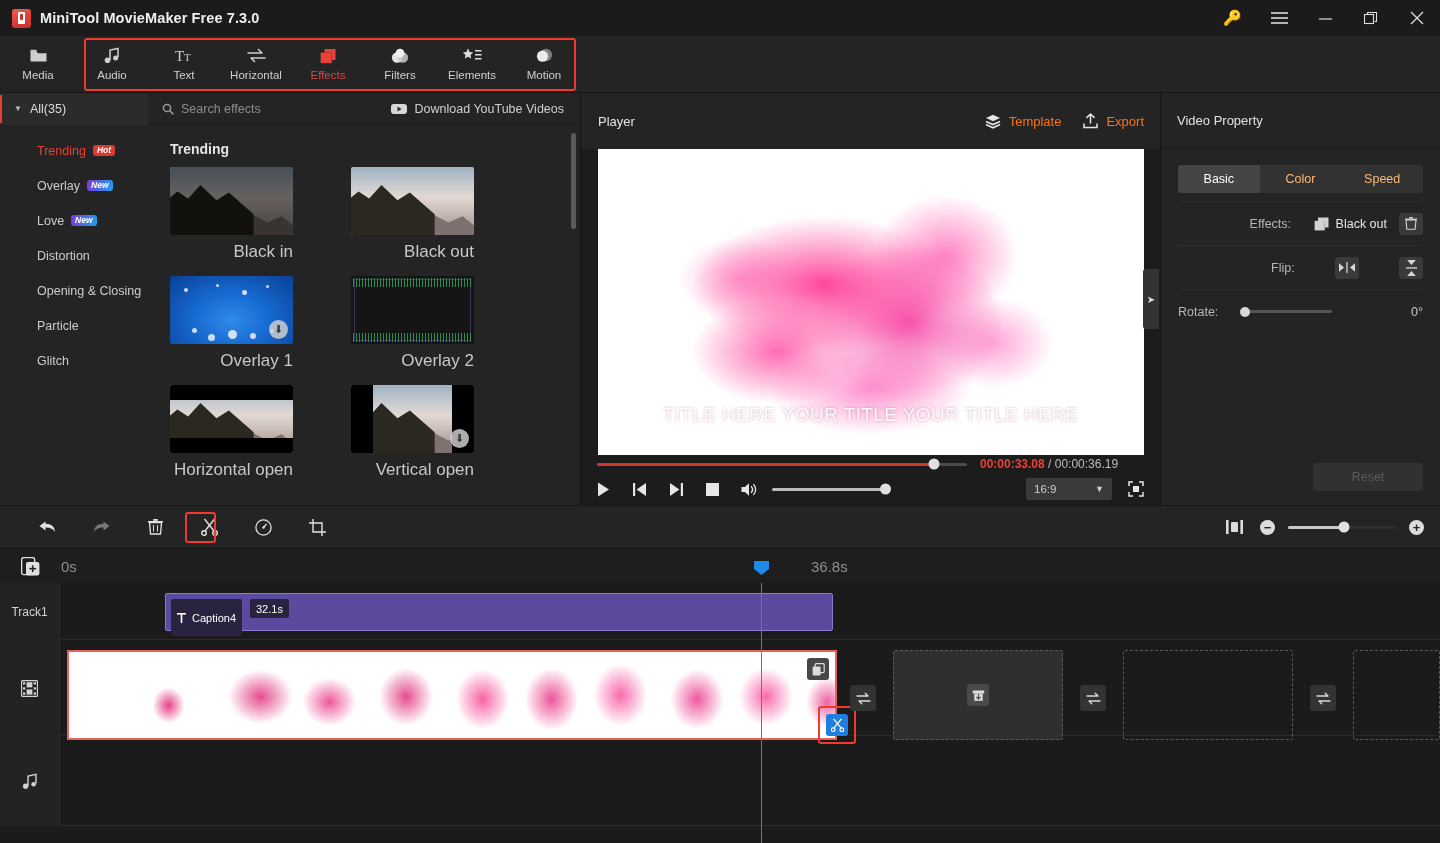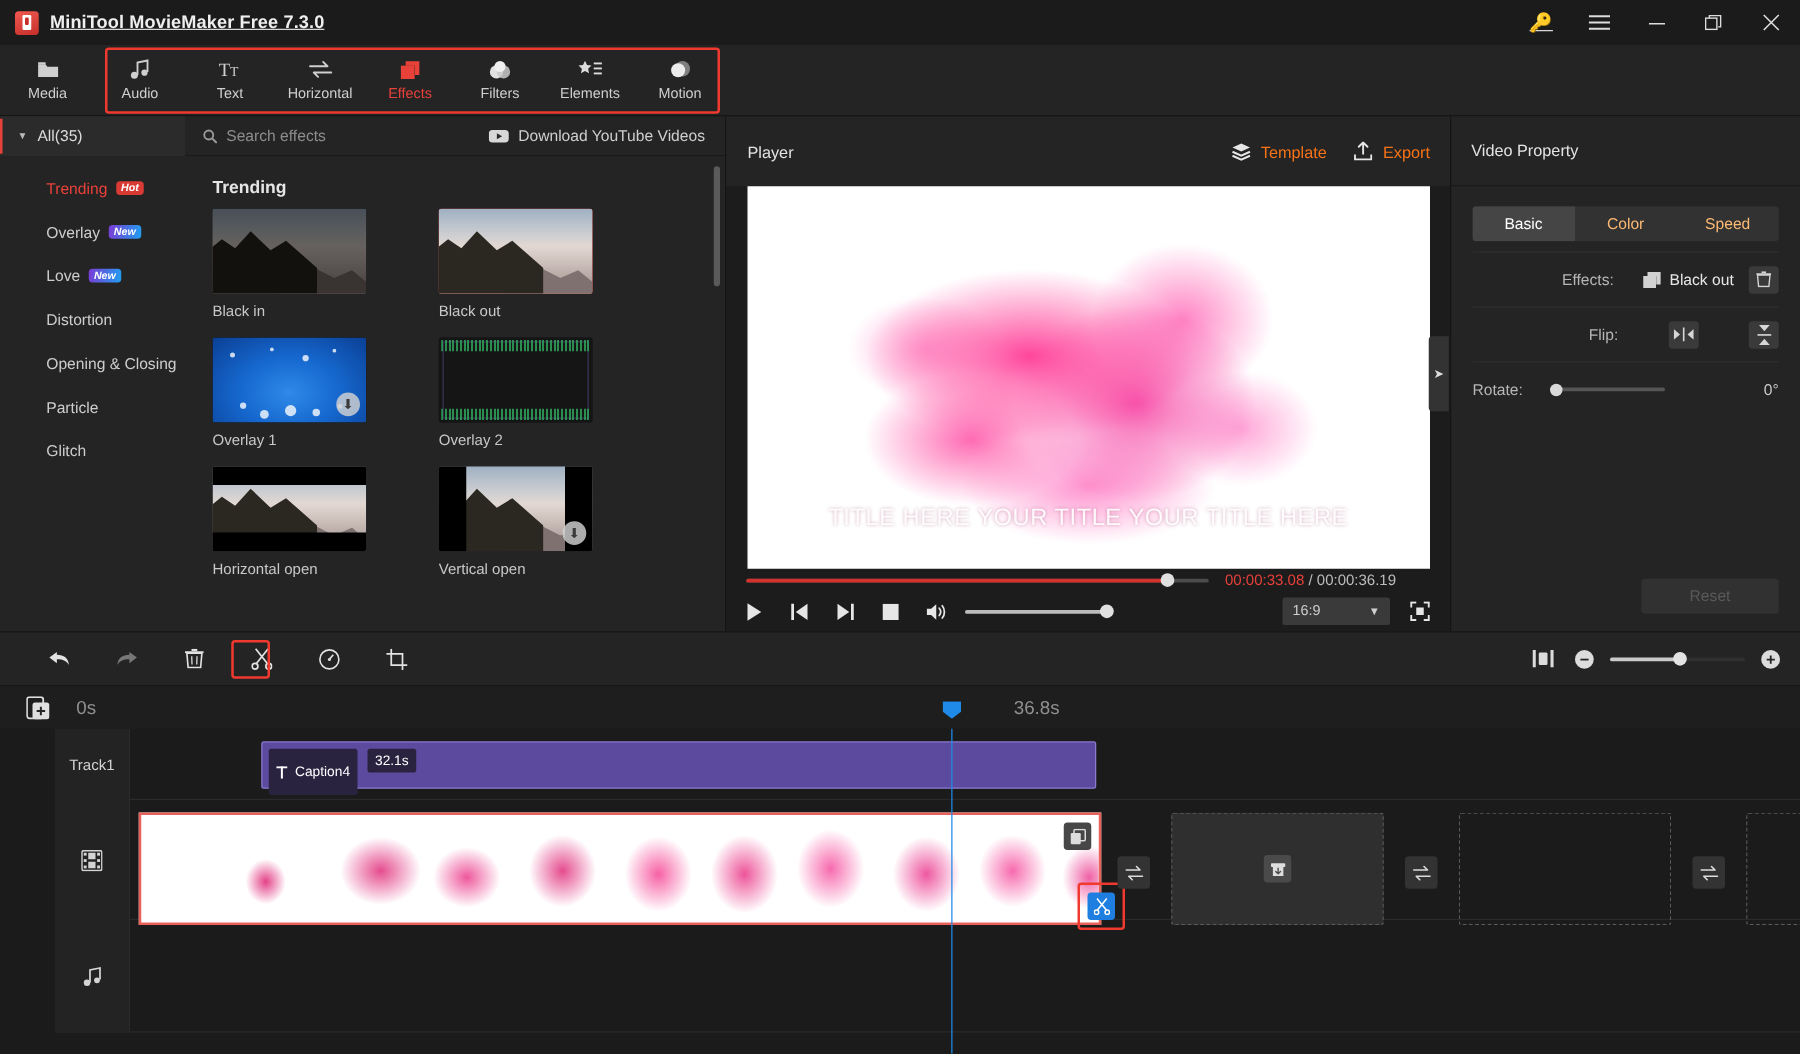--- a/index.html
+++ b/index.html
@@ -8,21 +8,21 @@
     background:#1c1c1c; color:#d8d8d8;
     font-family:"Liberation Sans", sans-serif;
     font-size:13px;
     -webkit-font-smoothing:antialiased;
   }
   .app{ position:relative; width:1440px; height:843px; display:flex; flex-direction:column; }
 
   
   .titlebar{
     height:36px; background:#1b1b1b; display:flex; align-items:center;
-    padding:0 0 0 12px; flex:0 0 36px;text-decoration:underline;
+    padding:0 0 0 12px; flex:0 0 36px;
   }
   .logo{
     width:19px;height:19px;border-radius:3px;
     background:linear-gradient(160deg,#f05a50,#c62e2a);
     position:relative; margin-right:9px; flex:0 0 19px;
   }
   .logo:after{
     content:""; position:absolute; left:6px; top:3px; width:7px; height:12px;
     background:#fff; border-radius:1px;
   }
@@ -96,21 +96,21 @@
   }
   .grid-inner{ padding:16px 26px 0 22px; }
   .sec-title{ font-size:14px; font-weight:bold; color:#e6e6e6; margin-bottom:10px; }
   .grid{ display:flex; flex-wrap:wrap; gap:14px 58px; }
   .cell{ width:123px; }
   .thumb{
     width:123px; height:68px; border-radius:2px; overflow:hidden; position:relative;
     background:#111;
   }
   .thumb.sel{ outline:1.5px solid #e8615a; outline-offset:-1px; }
-  .cap{ text-align:left; font-size:12px; color:#c8c8c8; margin-top:7px;}
+  .cap{ text-align:right; font-size:17px; color:#c8c8c8; margin-top:7px;}
   .dl-badge{
     position:absolute; right:5px; bottom:5px; width:19px;height:19px;border-radius:50%;
     background:rgba(210,210,210,.82); display:flex;align-items:center;justify-content:center;
     color:#3b3b3b; font-size:11px;
   }
   
   .mtn{
     position:absolute; inset:0;
     background:
       linear-gradient(to bottom,#9fb0c2 0%,#c9ccd0 28%,#e2d8d2 44%,#cfc2bd 62%,#9c8f8b 100%);
@@ -181,21 +181,21 @@
     text-shadow:0 0 3px rgba(120,0,60,.35);
   }
   .pbar-row{ padding:0 16px; height:26px; display:flex; align-items:center; gap:13px; }
   .pbar{ position:relative; height:3px; background:#4c4c4c; border-radius:2px; width:370px; }
   .pbar .fill{ position:absolute; left:0; top:0; bottom:0; width:91%; background:#d4332c; border-radius:2px;}
   .pbar .knob{
     position:absolute; left:91%; top:50%; transform:translate(-50%,-50%);
     width:11px;height:11px;border-radius:50%;background:#e0e0e0;
   }
   .times{ font-size:12px; color:#bdbdbd; white-space:nowrap;}
-  .times .cur{ color:#e8413a; }
+  .times .cur{ color:#e8413a;font-weight:bold; }
   .pctl{ height:44px; display:flex; align-items:center; padding:0 16px; gap:22px; }
   .pbtn{ color:#e6e6e6; display:flex; align-items:center; justify-content:center; }
   .vol{ width:116px; height:3px; background:#bcbcbc; border-radius:2px; position:relative; margin-left:-8px;}
   .vol .knob{ position:absolute; right:-3px; top:50%; transform:translateY(-50%); width:11px;height:11px;border-radius:50%;background:#e0e0e0;}
   .pctl-right{ margin-left:auto; display:flex; align-items:center; gap:16px; }
   .ratio{
     width:86px;height:22px; background:#3a3a3a; border-radius:2px; display:flex;align-items:center;
     padding:0 8px; font-size:11.5px; color:#cfcfcf; position:relative;
   }
   .ratio .cv{ margin-left:auto; font-size:9px; color:#cfcfcf; }
@@ -246,21 +246,21 @@
   .zs{ width:108px;height:3px; background:#2f2f2f; border-radius:2px; position:relative;}
   .zs .f{ position:absolute;left:0;top:0;bottom:0;width:52%;background:#c9c9c9;border-radius:2px;}
   .zs .k{ position:absolute; left:52%; top:50%; transform:translate(-50%,-50%); width:11px;height:11px;border-radius:50%;background:#e3e3e3;}
   .circ{ width:15px;height:15px;border-radius:50%;background:#dcdcdc;color:#242424;display:flex;align-items:center;justify-content:center;font-size:13px;font-weight:bold;line-height:1;}
 
   
   .timeline{ flex:1; display:flex; flex-direction:column; background:#1b1b1b; position:relative; }
   .ruler{ height:34px; flex:0 0 34px; display:flex; align-items:center; background:#1e1e1e; position:relative;}
   .ruler-ico{ width:60px; display:flex;align-items:center;justify-content:center; color:#e0e0e0; flex:0 0 60px;}
   .rlabel{ font-size:15px; color:#8f8f8f; position:absolute; }
-  .tracks{ flex:1; position:relative;padding-left:44px; }
+  .tracks{ flex:1; position:relative; }
   .trow{ display:flex; border-bottom:1px solid #2a2a2a; }
   .thead{
     width:60px; flex:0 0 60px; background:#232323; display:flex;
     align-items:center; justify-content:center; color:#d4d4d4; font-size:12px;
     border-right:1px solid #2a2a2a;
   }
   .tbody{ flex:1; position:relative; }
   .trow.r1{ height:57px; } .trow.r1 .thead{ height:57px;}
   .trow.r2{ height:96px; } .trow.r2 .thead{ height:96px;}
   .trow.r3{ height:90px; } .trow.r3 .thead{ height:90px;}

